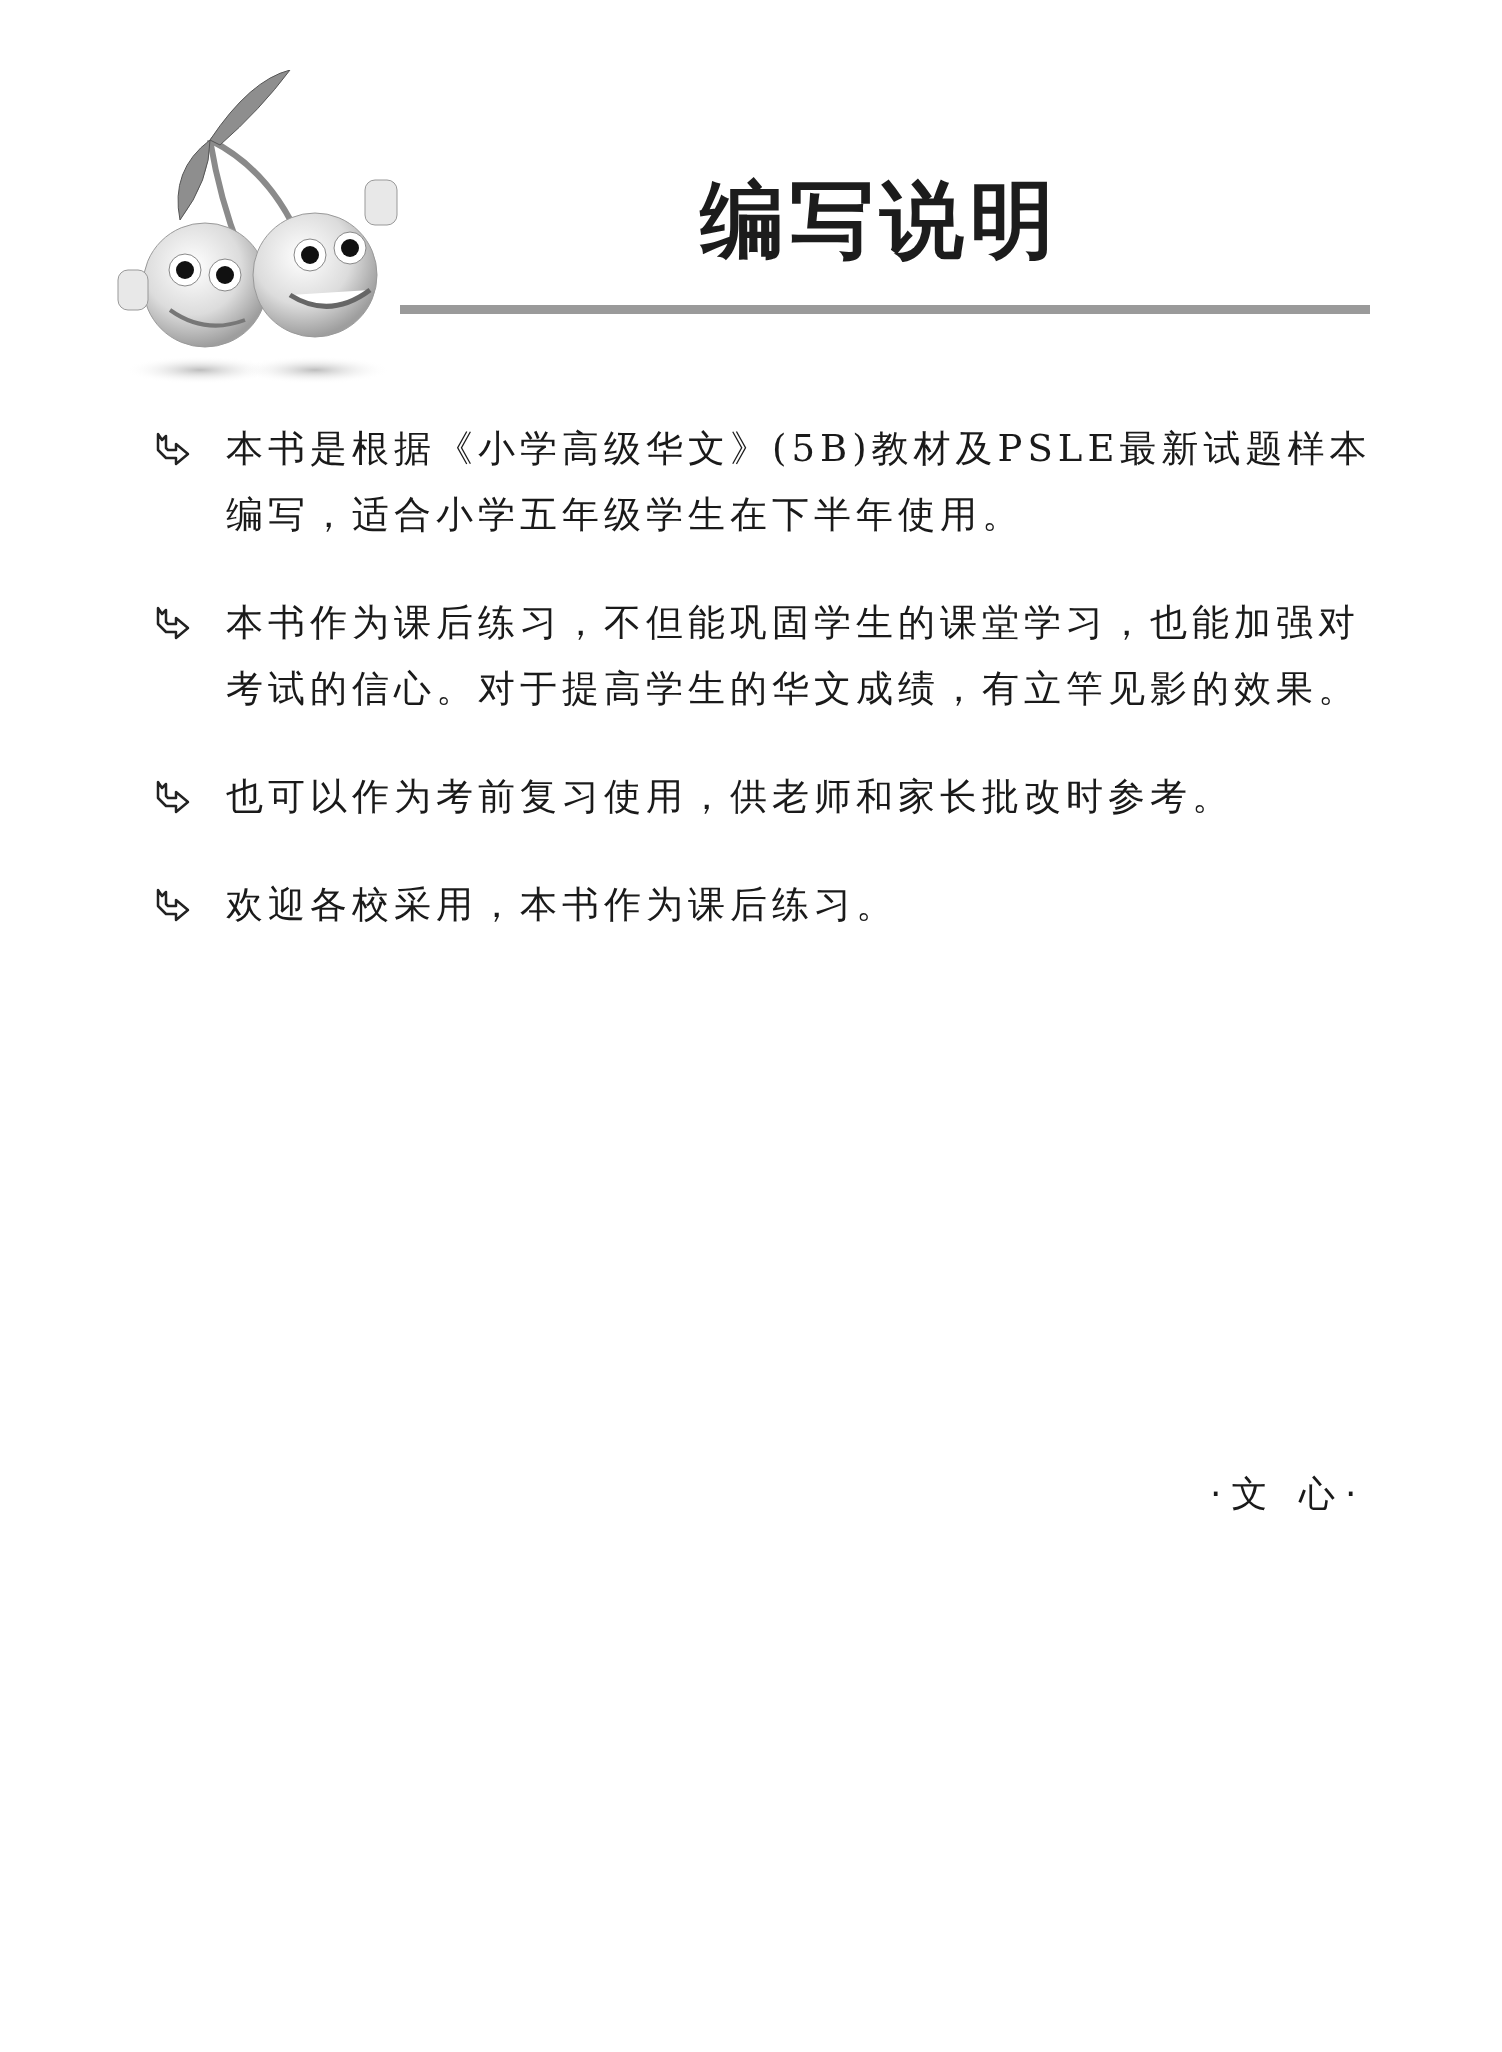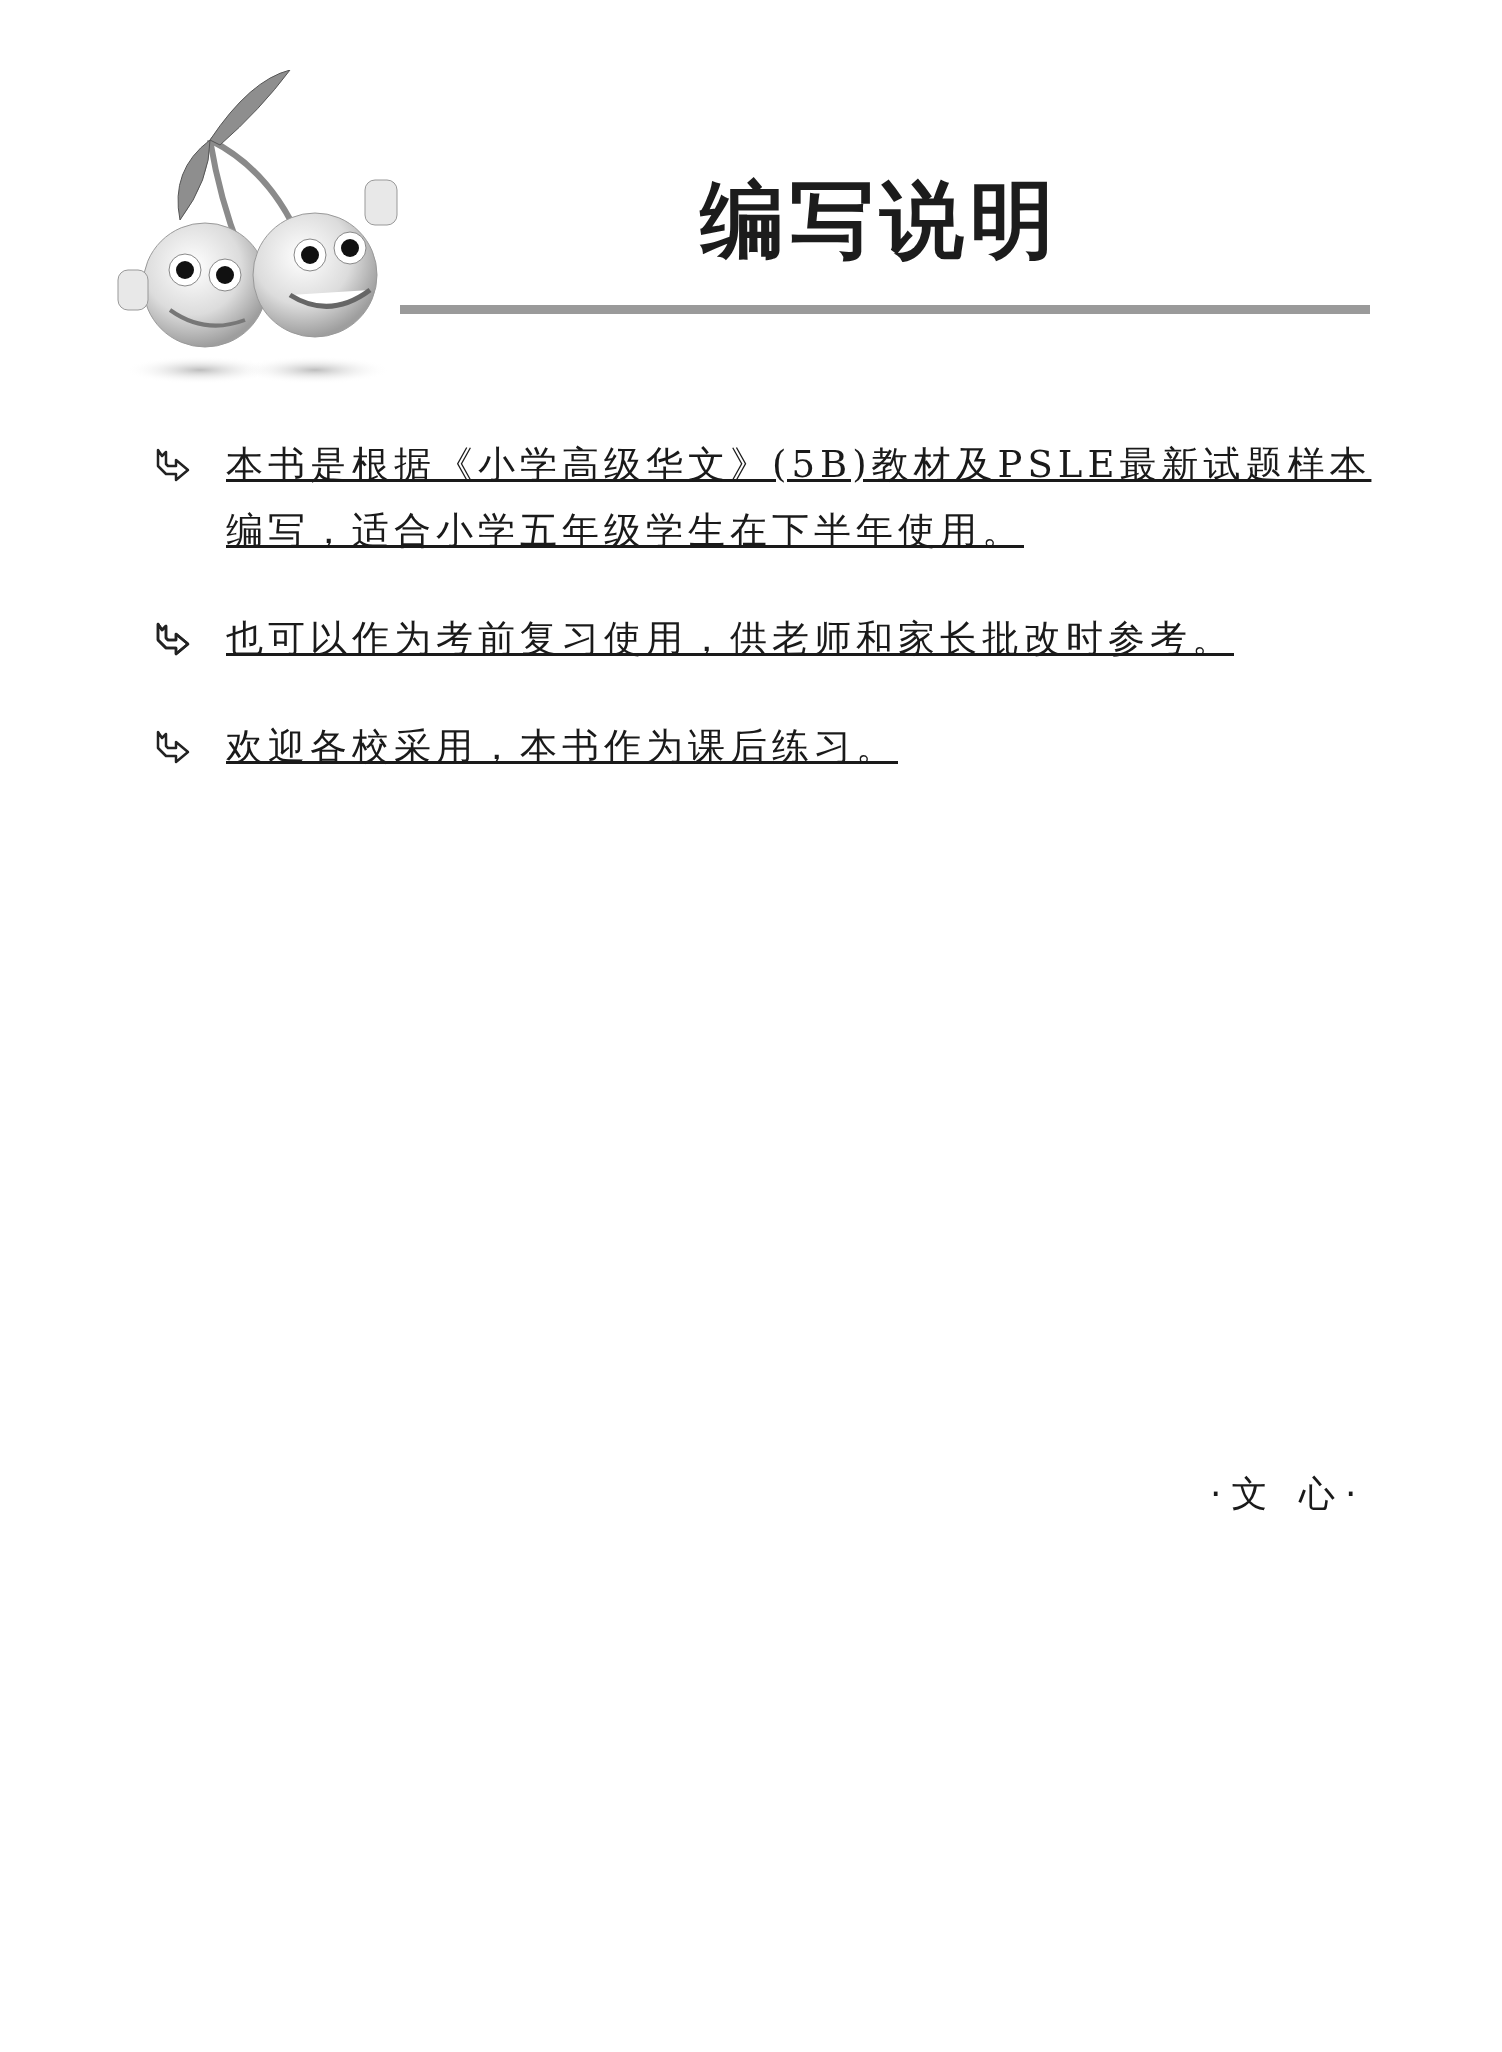--- a/index.html
+++ b/index.html
@@ -2,21 +2,21 @@
 <html><head>
 <meta charset="utf-8">
 <style>
   html, body { margin: 0; padding: 0; background: #ffffff; }
   body { width: 1502px; height: 2052px; position: relative; overflow: hidden;
          font-family: "DejaVu Serif", "Liberation Serif", serif; color: #1a1a1a; }
   .mascot { position: absolute; left: 100px; top: 70px; width: 340px; height: 340px; }
   .title { position: absolute; left: 700px; top: 178px; font-family: "DejaVu Sans", "Liberation Sans", sans-serif;
            font-weight: bold; font-size: 84px; letter-spacing: 6px; color: #1c1c1c; line-height: 1; text-align: right; }
   .title-rule { position: absolute; left: 400px; top: 305px; width: 970px; height: 9px; background: #9a9a9a; }
-  .items { position: absolute; left: 150px; top: 432px; width: 1230px; text-decoration: underline; }
+  .items { position: absolute; left: 150px; top: 416px; width: 1230px; }
   .item { position: relative; padding-left: 76px; font-size: 37px; line-height: 66px; letter-spacing: 5px; }
   .item + .item { margin-top: 42px; }
   .item .bullet { position: absolute; left: 4px; top: 14px; width: 40px; height: 40px; }
   .signature { position: absolute; left: 1210px; top: 1470px; font-family: "DejaVu Sans", "Liberation Sans", sans-serif;
                font-size: 36px; letter-spacing: 10px; color: #1a1a1a; }
 </style>
 </head>
 <body>
 
 <div class="mascot">
@@ -62,20 +62,21 @@
   <div class="item">
     <svg class="bullet" viewBox="0 0 40 40">
         <path d="M4 4 L4 20 L12 28 L22 28 L22 34 L34 24 L22 14 L22 20 L14 20 L12 18 L12 6 L8 10 Z" fill="none" stroke="#222" stroke-width="2.5" stroke-linejoin="round"></path>
       </svg>
     <span>本书是根据《小学高级华文》(5B)教材及PSLE最新试题样本编写，适合小学五年级学生在下半年使用。</span>
   </div>
   <div class="item">
     <svg class="bullet" viewBox="0 0 40 40">
         <path d="M4 4 L4 20 L12 28 L22 28 L22 34 L34 24 L22 14 L22 20 L14 20 L12 18 L12 6 L8 10 Z" fill="none" stroke="#222" stroke-width="2.5" stroke-linejoin="round"></path>
       </svg>
+    <span>本书作为课后练习，不但能巩固学生的课堂学习，也能加强对考试的信心。对于提高学生的华文成绩，有立竿见影的效果。</span>
   </div>
   <div class="item">
     <svg class="bullet" viewBox="0 0 40 40">
         <path d="M4 4 L4 20 L12 28 L22 28 L22 34 L34 24 L22 14 L22 20 L14 20 L12 18 L12 6 L8 10 Z" fill="none" stroke="#222" stroke-width="2.5" stroke-linejoin="round"></path>
       </svg>
     <span>也可以作为考前复习使用，供老师和家长批改时参考。</span>
   </div>
   <div class="item">
     <svg class="bullet" viewBox="0 0 40 40">
         <path d="M4 4 L4 20 L12 28 L22 28 L22 34 L34 24 L22 14 L22 20 L14 20 L12 18 L12 6 L8 10 Z" fill="none" stroke="#222" stroke-width="2.5" stroke-linejoin="round"></path>

